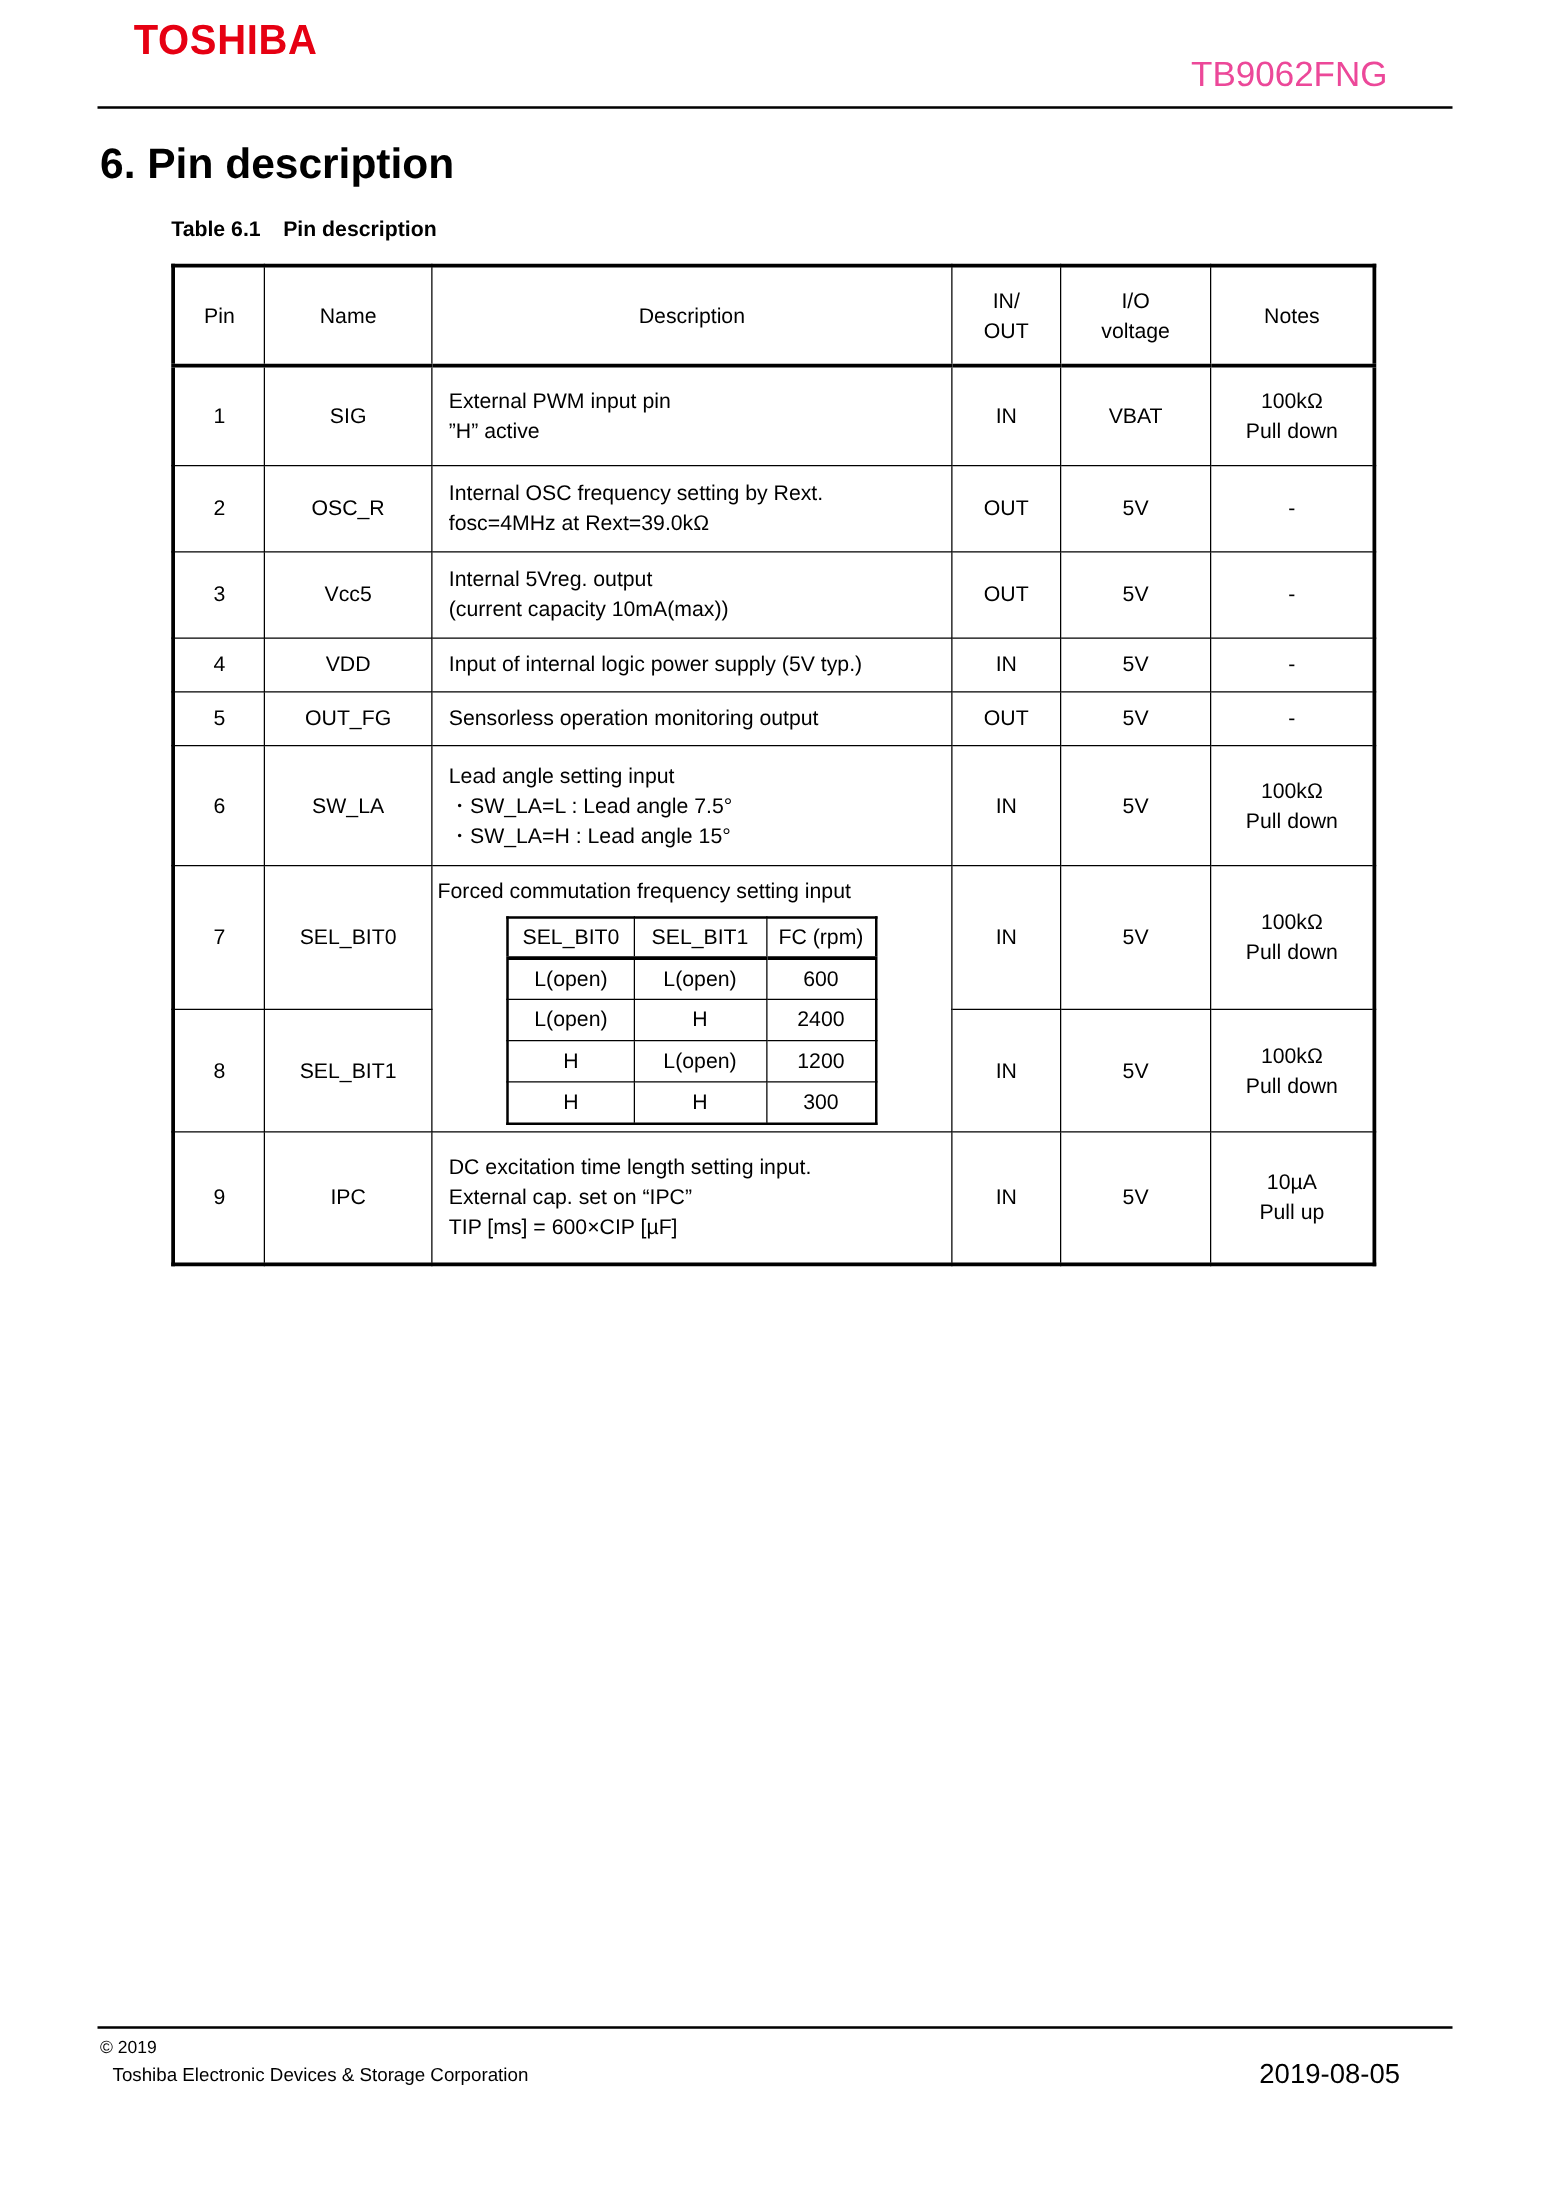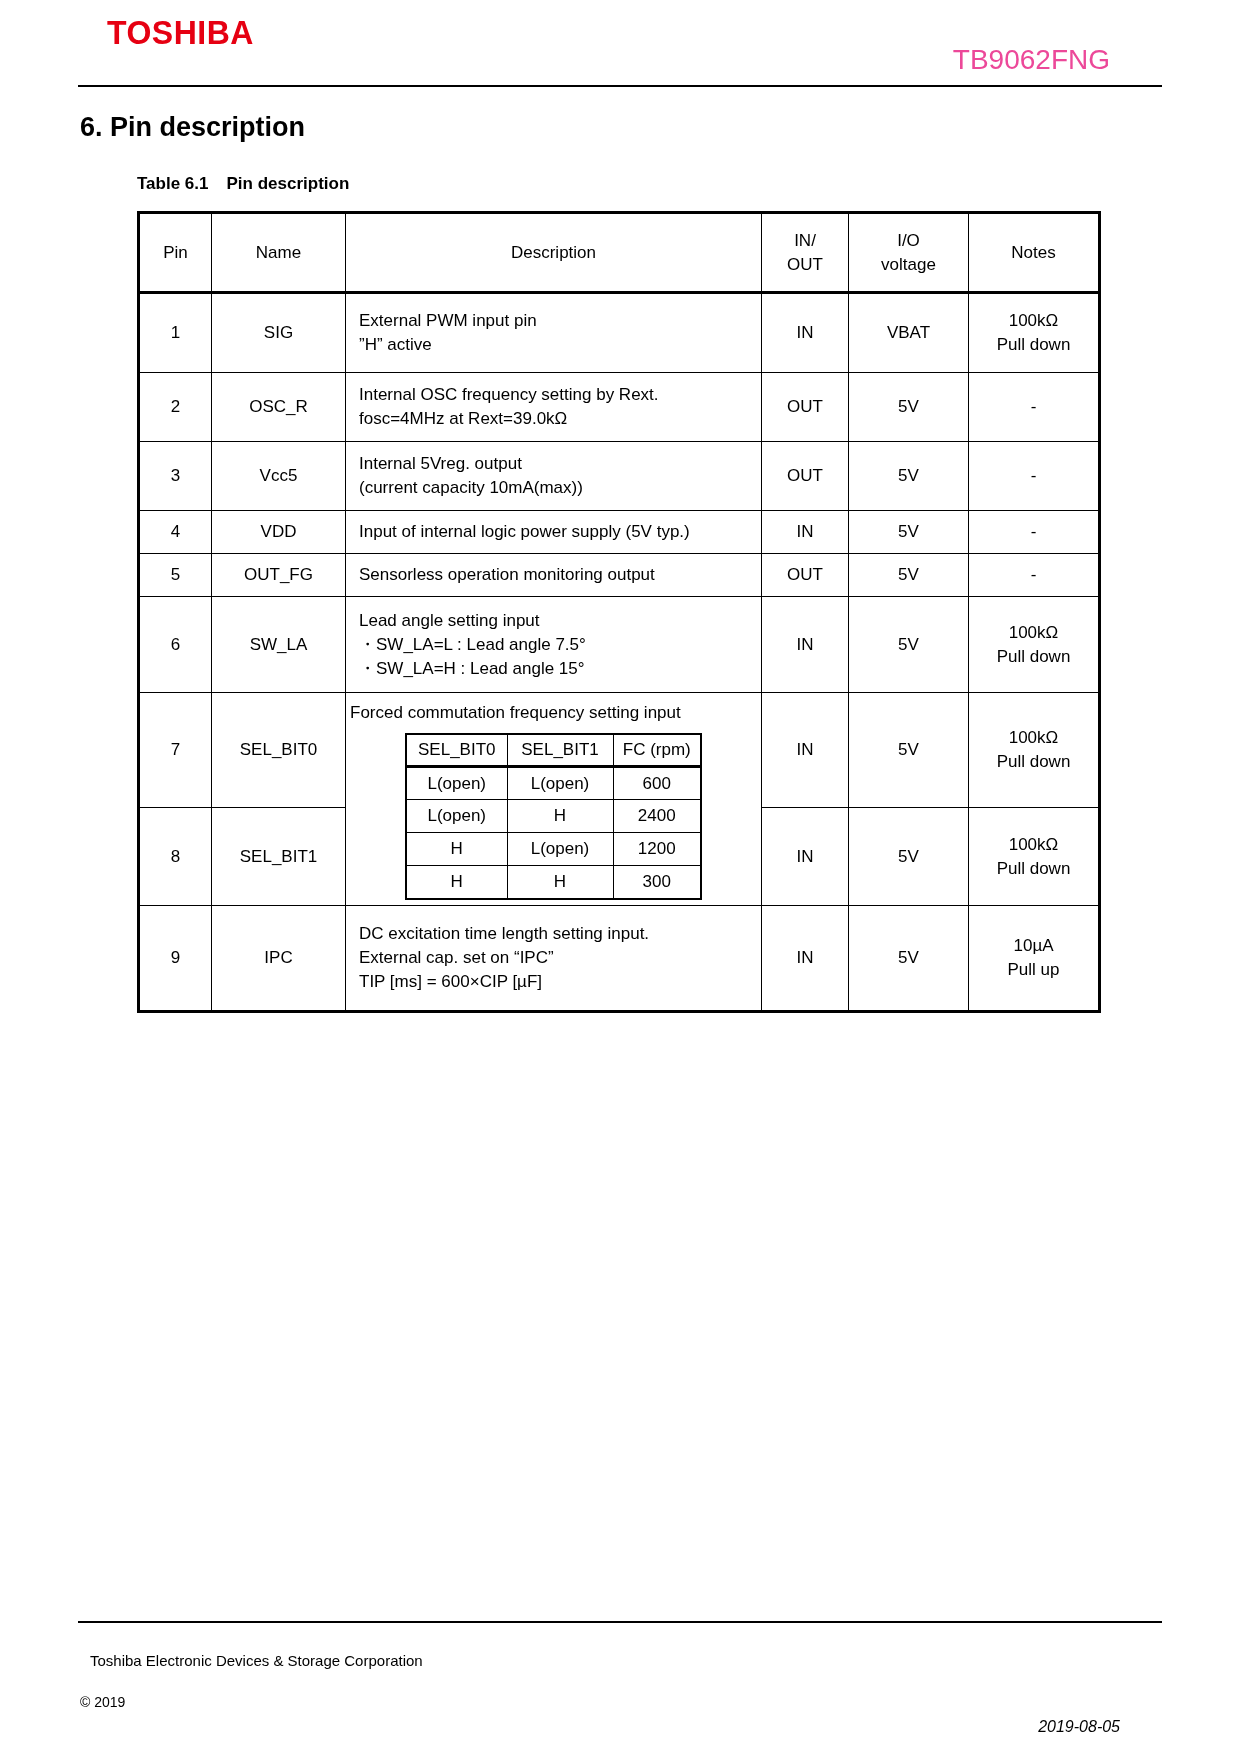--- a/index.html
+++ b/index.html
@@ -32,21 +32,21 @@
   }
   .header-rule {
     position: absolute;
     left: 78px; top: 85px;
     width: 1084px; height: 2px;
     background: #000;
   }
   .section-title {
     position: absolute;
     left: 80px; top: 112px;
-    font-size: 27px;
+    font-size: 34px;
     font-weight: bold;
     text-align: right;
   }
 
   
   .table-caption {
     position: absolute;
     left: 137px; top: 174px;
     width: 961px;
     font-size: 17px;
@@ -98,24 +98,24 @@
     padding: 0;
   }
 
   
   .footer-rule {
     position: absolute;
     left: 78px; top: 1621px;
     width: 1084px; height: 2px;
     background: #000;
   }
-  .footer-copyright { position: absolute; left: 80px;  top: 1694px; font-size: 14px; }
+  .footer-copyright { position: absolute; left: 80px;  top: 1629px; font-size: 14px; }
   .footer-company   { position: absolute; left: 90px;  top: 1652px; font-size: 15px; text-align: center; }
   .footer-page      { position: absolute; left: 137px; top: 1626px; width: 961px; text-align: center; font-size: 20px; }
-  .footer-date      { position: absolute; right: 88px; top: 1718px; font-size: 16px; font-style: italic; }
+  .footer-date      { position: absolute; right: 88px; top: 1646px; font-size: 22px; }
 </style>
 </head>
 <body>
 
 <div id="page">
 
   <div class="logo">TOSHIBA</div>
   <div class="part-number">TB9062FNG</div>
   <div class="header-rule"></div>
   <div class="section-title">6. Pin description</div>

